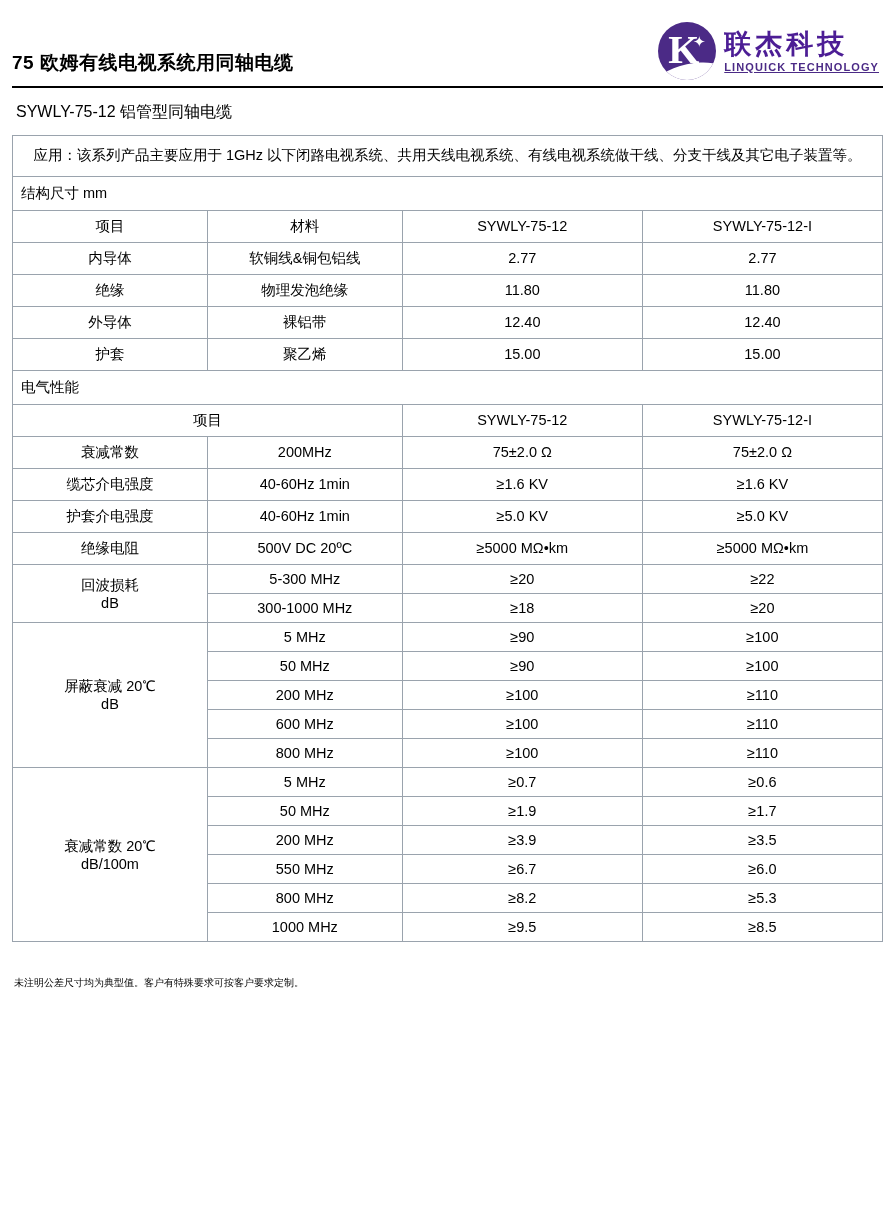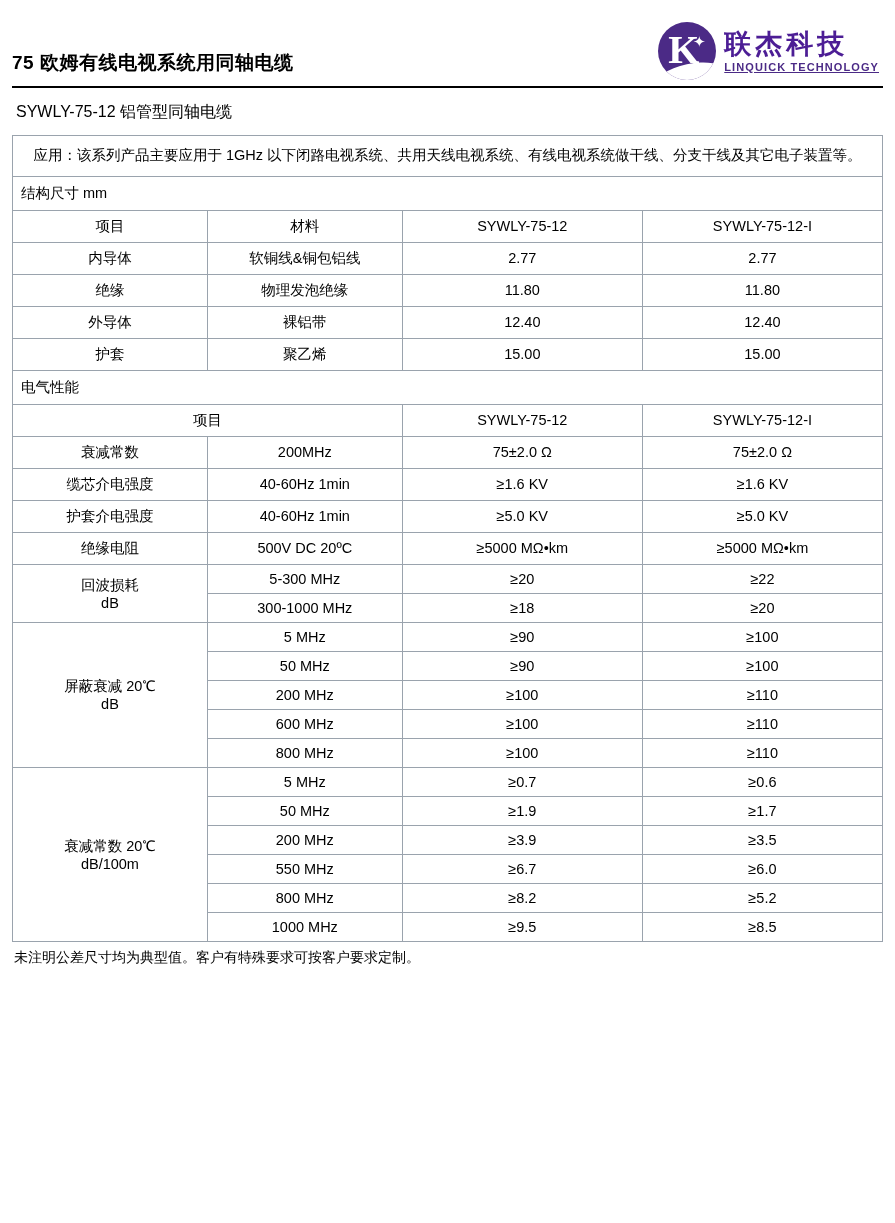--- a/index.html
+++ b/index.html
@@ -140,25 +140,24 @@
     text-align: left;
     padding: 7px 8px;
     font-size: 14.5px;
   }
   .col-item { width: 22.4%; }
   .col-material { width: 22.4%; }
   .col-a { width: 27.6%; }
   .col-b { width: 27.6%; }
 
   .footnote {
-    margin-top: 4px;
-    font-size: 14px;
+    margin-top: 32px;
+    font-size: 10px;
     line-height: 1.85;
     padding-left: 2px;
-    font-family: Liberation Mono, monospace;
   }
 </style>
 </head>
 <body>
 
 <div class="page">
 
   <div class="header">
     <div class="header-title">75 欧姆有线电视系统用同轴电缆</div>
     <div class="logo-wrap">
@@ -321,21 +320,21 @@
         <td>≥3.5</td>
       </tr>
       <tr>
         <td>550  MHz</td>
         <td>≥6.7</td>
         <td>≥6.0</td>
       </tr>
       <tr>
         <td>800  MHz</td>
         <td>≥8.2</td>
-        <td>≥5.2</td>
+        <td>≥5.3</td>
       </tr>
       <tr>
         <td>1000  MHz</td>
         <td>≥9.5</td>
         <td>≥8.5</td>
       </tr>
     </tbody>
   </table>
 
   <div class="footnote">未注明公差尺寸均为典型值。客户有特殊要求可按客户要求定制。</div>

